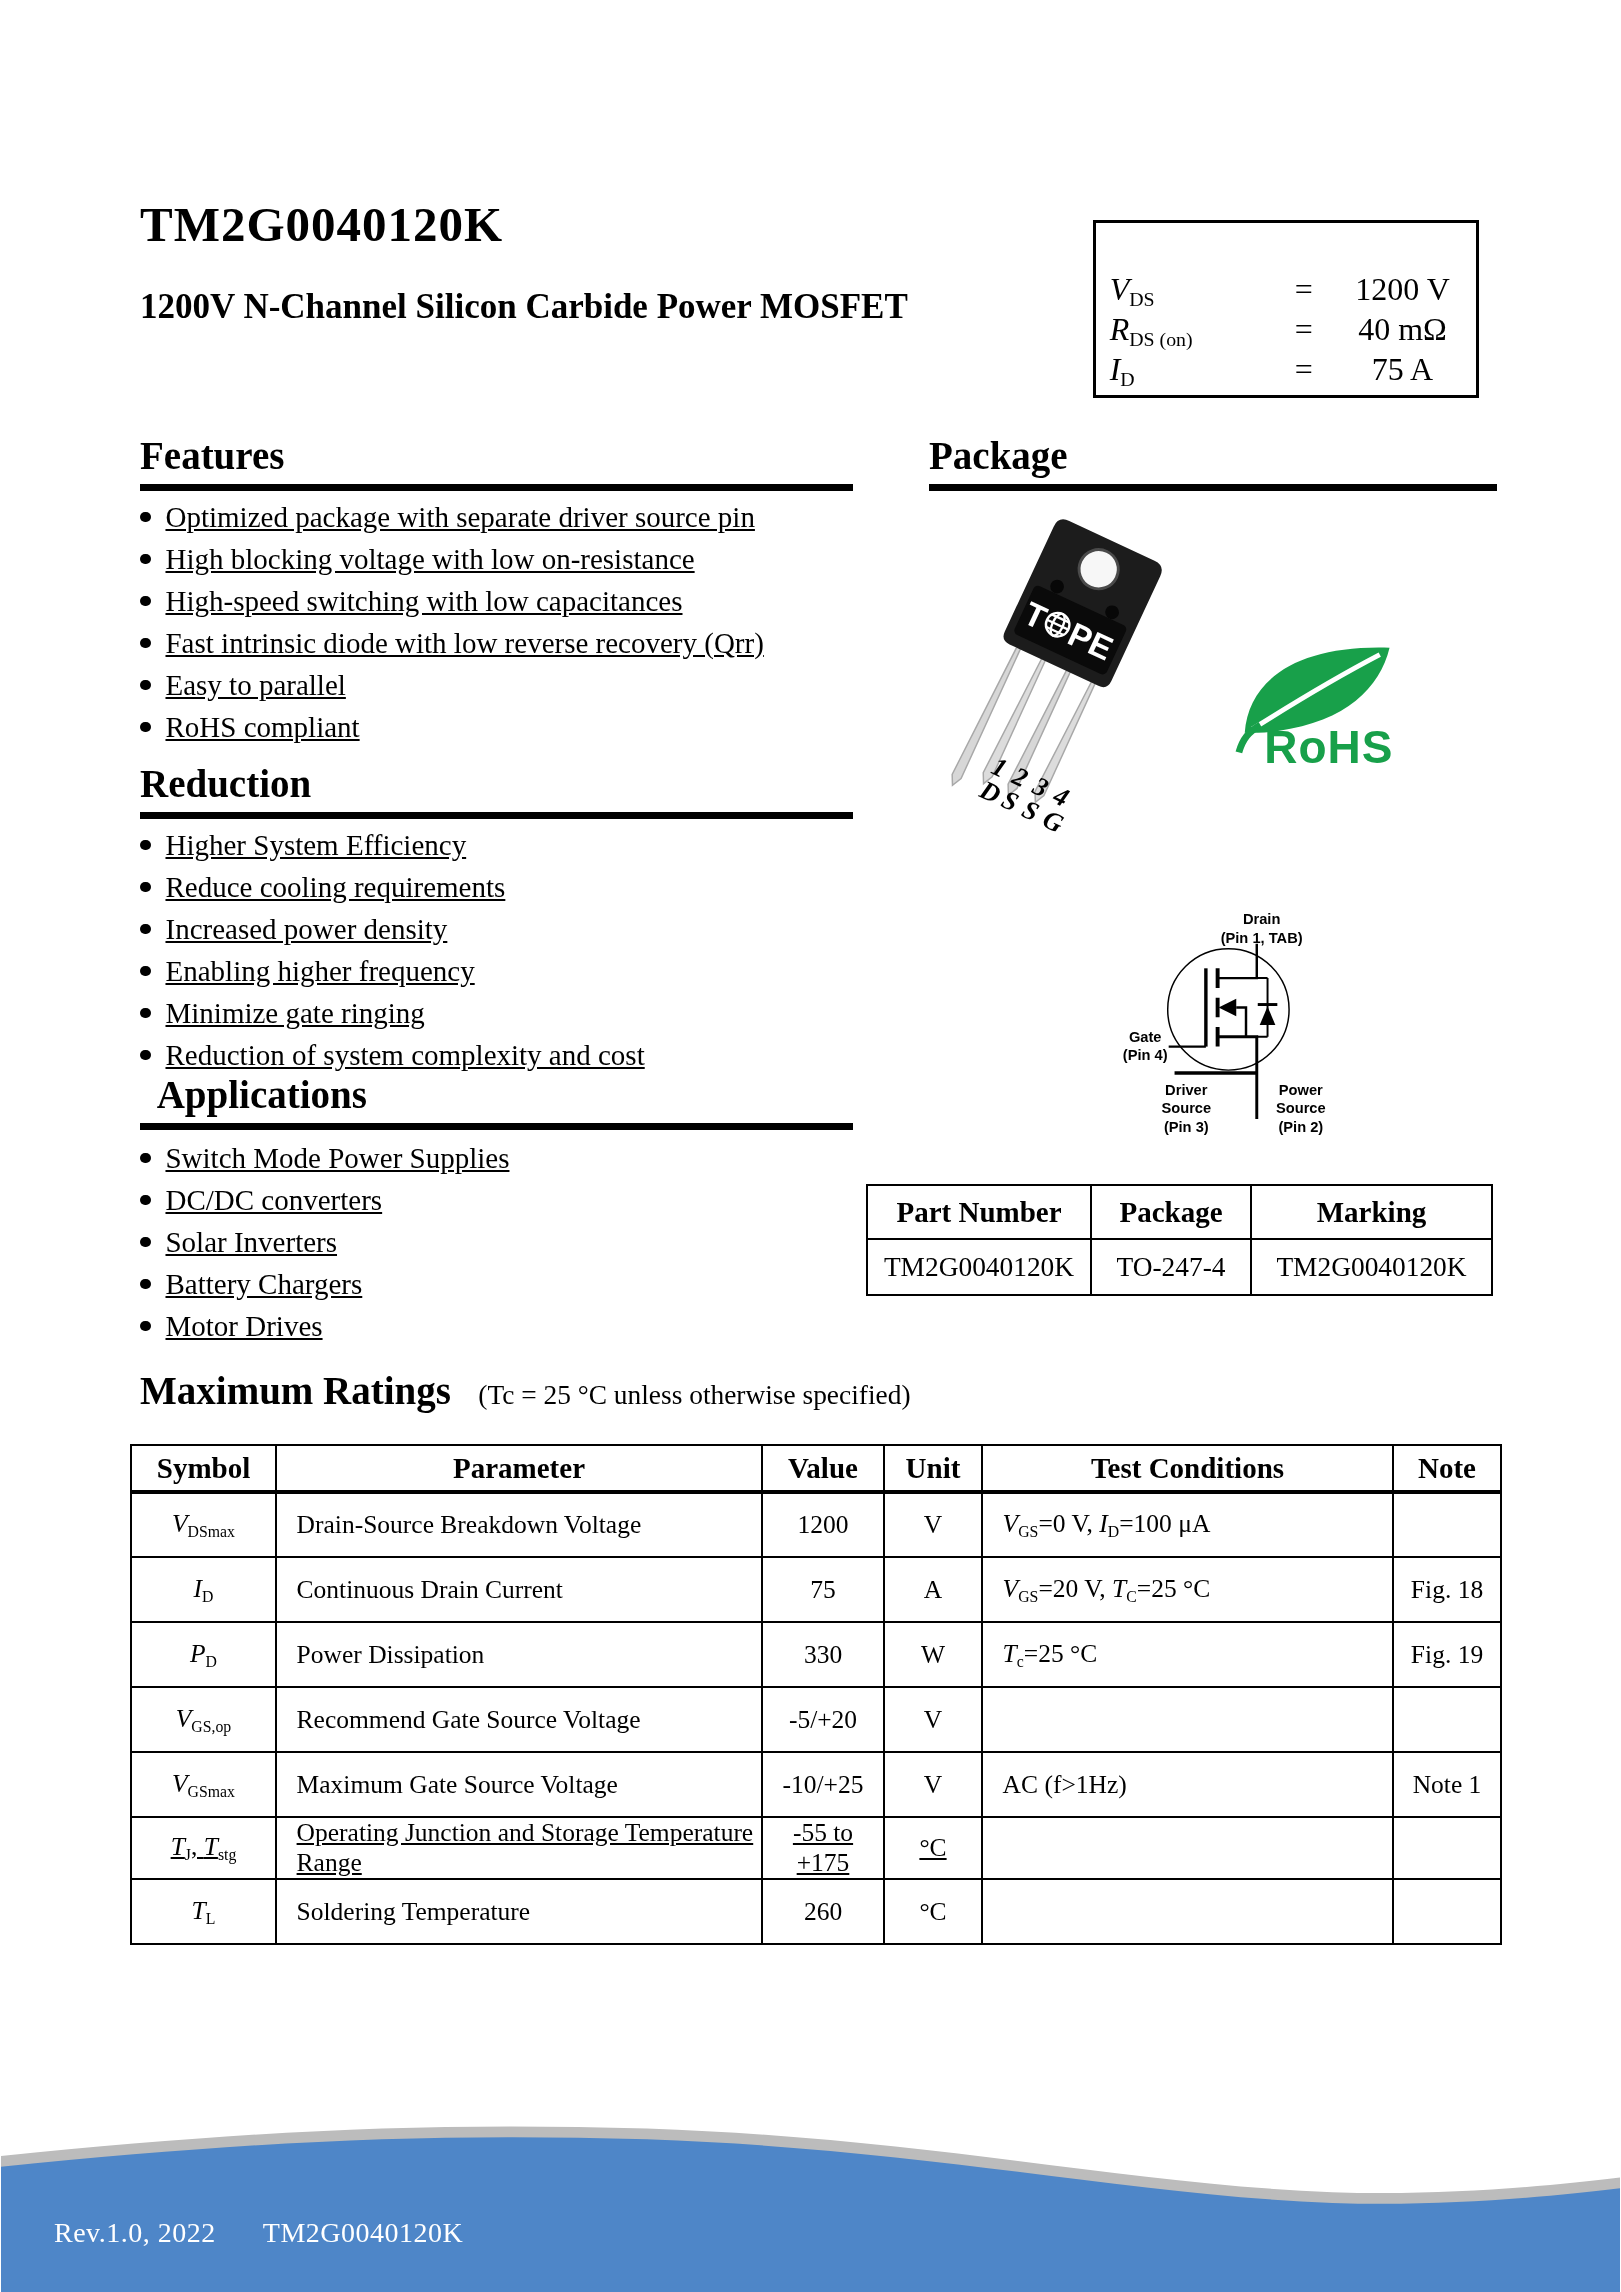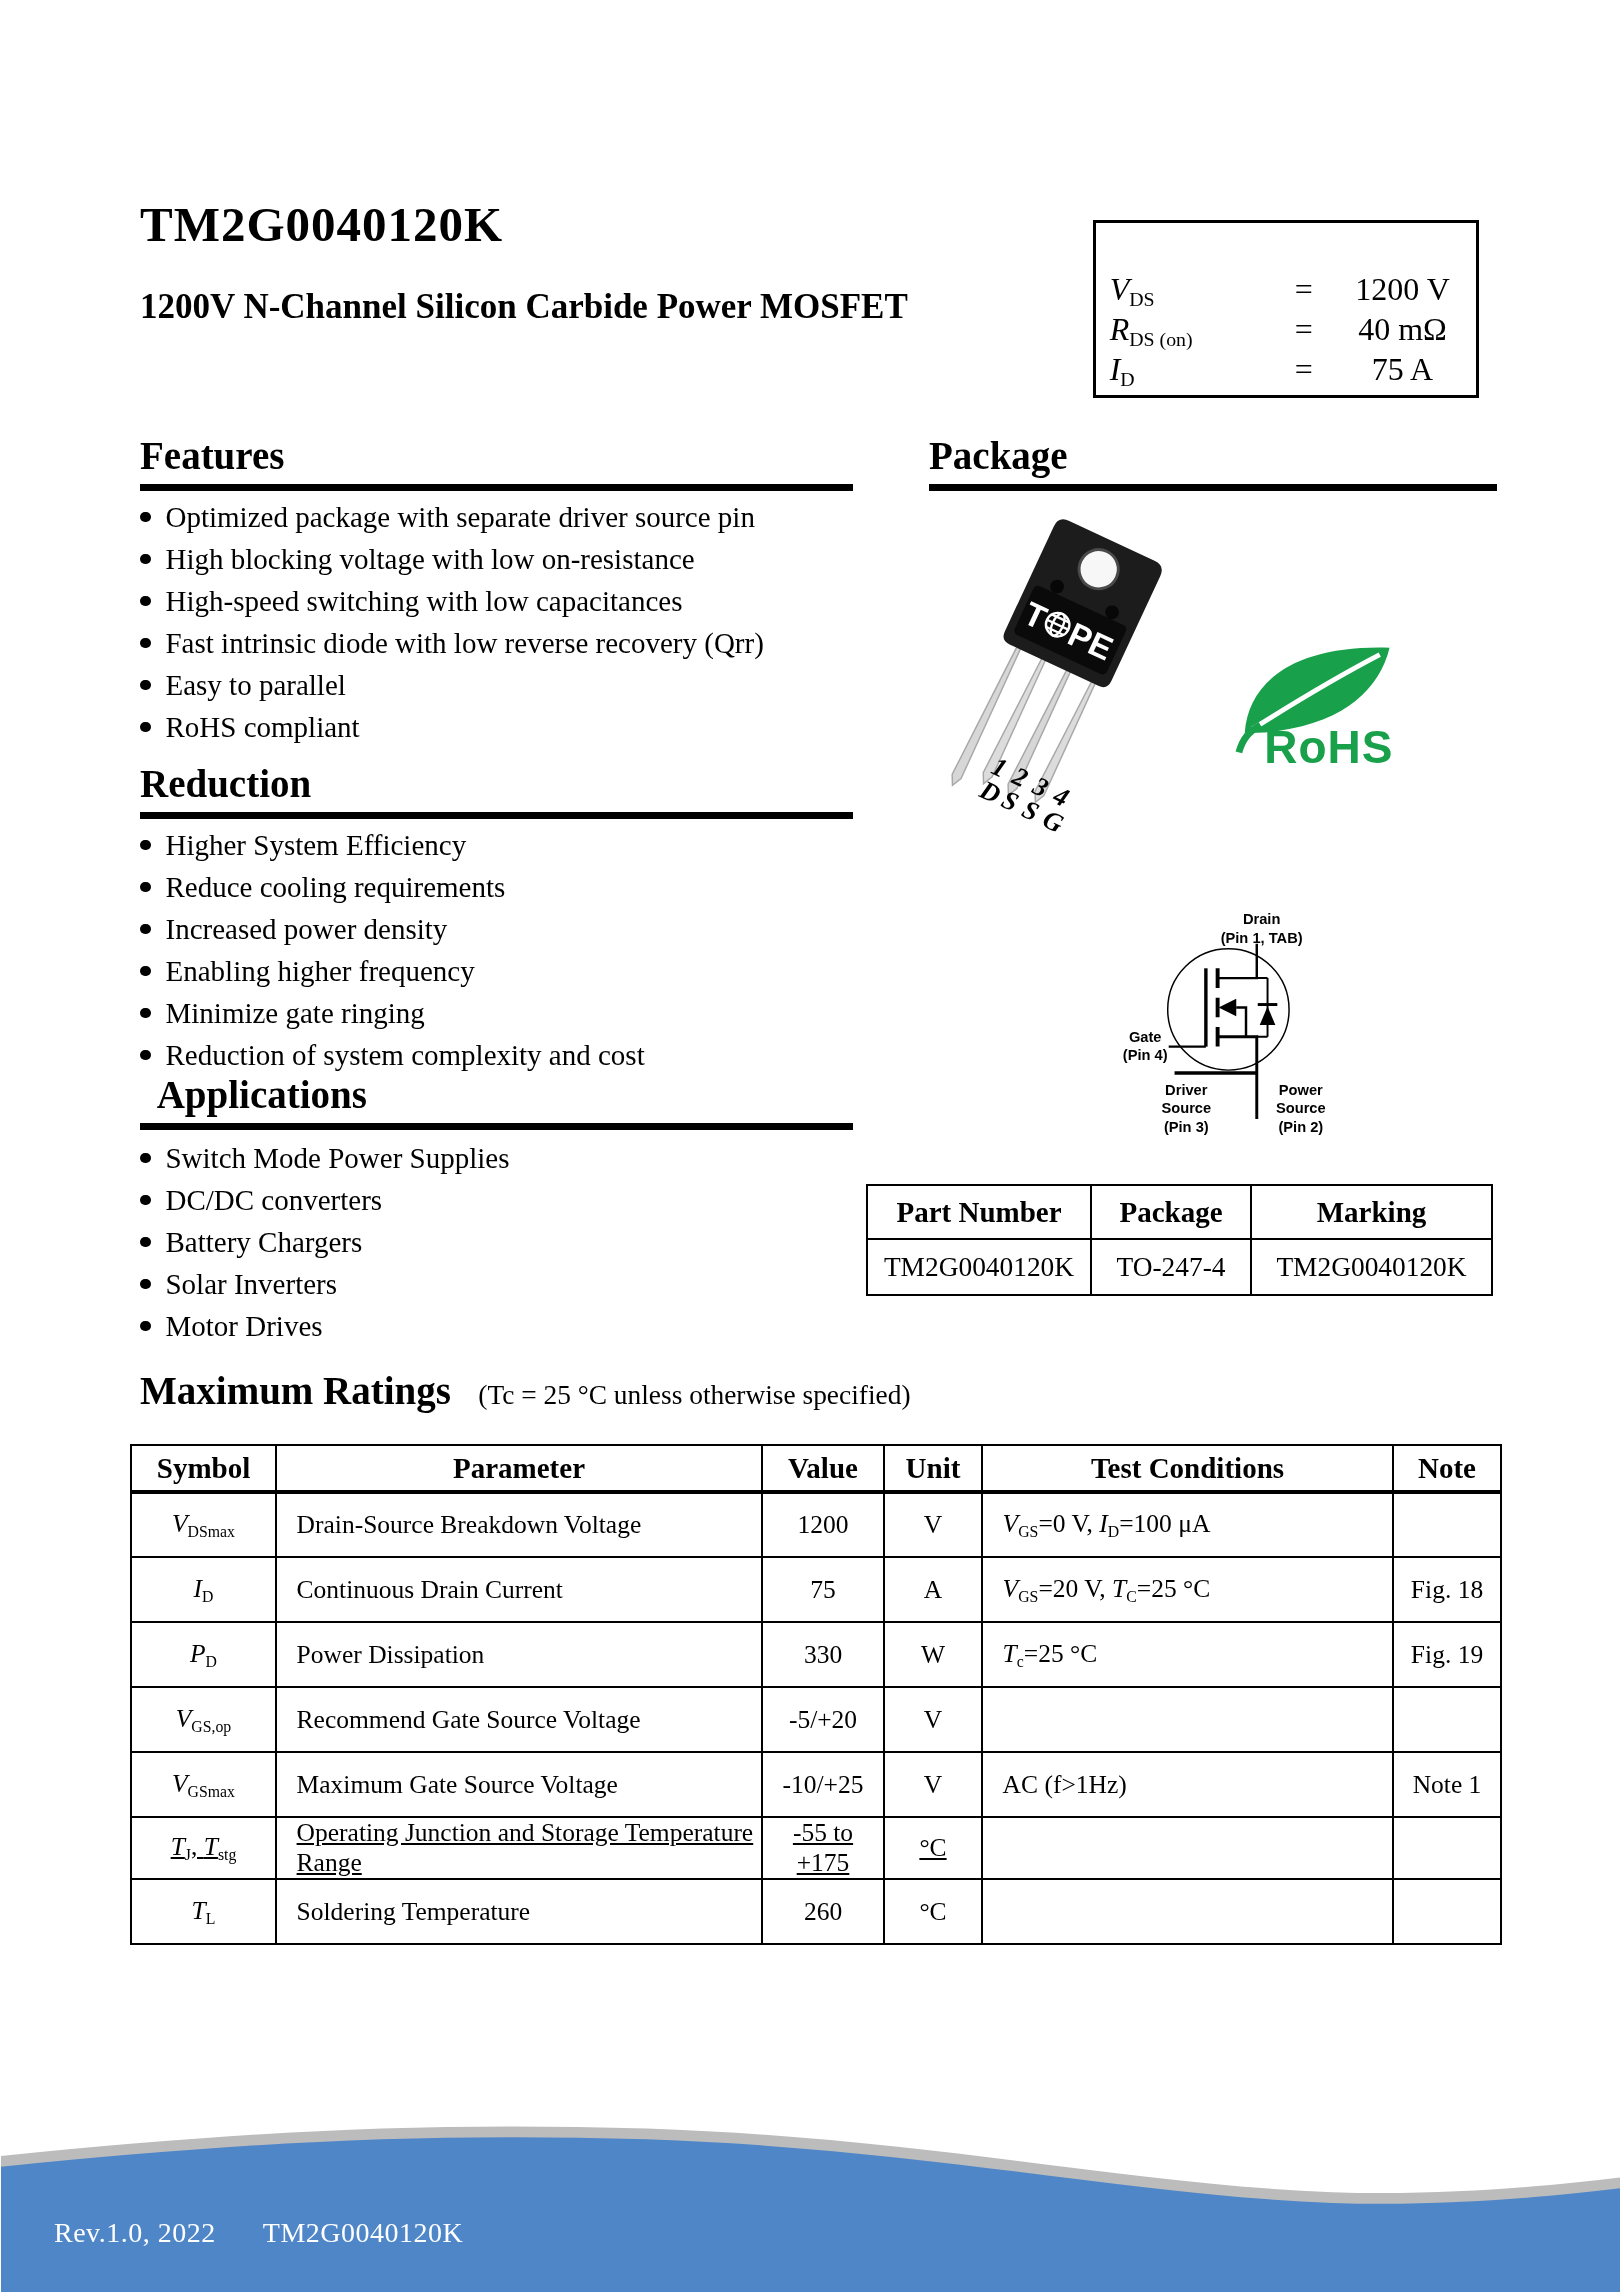--- a/index.html
+++ b/index.html
@@ -18,21 +18,21 @@
   .spec-eq{width:78px;text-align:center;}
   .spec-val{flex:1;text-align:center;}
 
   .seg-i{font-style:italic;}
   .seg-s{font-size:0.62em;vertical-align:-0.30em;}
 
   
   .section-heading-box{border-bottom:7.8px solid #000;box-sizing:border-box;}
   .section-heading{font-size:39px;font-weight:bold;line-height:1.1;padding-bottom:5.9px;display:inline-block;}
   .bullet-list{display:flex;flex-direction:column;}
-  .bullet-item{display:flex;align-items:center;height:42px;font-size:29px;}
+  .bullet-item{display:flex;align-items:center;height:42px;font-size:29px;text-decoration:underline;}
   .bullet-dot{width:10.8px;height:10.8px;border-radius:50%;background:#000;margin-right:14.7px;flex:none;}
 
   
   .part-table{border-collapse:collapse;border:2.9px solid #000;table-layout:fixed;width:625px;}
   .part-table th,.part-table td{border:2px solid #000;text-align:center;padding:4px;}
   .part-table th{font-size:29px;font-weight:bold;height:44px;}
   .part-table td{font-size:27.4px;height:46px;font-weight:normal;}
 
   
   .max-heading{font-size:39px;font-weight:bold;}
@@ -152,25 +152,25 @@
       <div class="bullet-item">
         <span class="bullet-dot"></span>
         <span>Switch Mode Power Supplies</span>
       </div>
       <div class="bullet-item">
         <span class="bullet-dot"></span>
         <span>DC/DC converters</span>
       </div>
       <div class="bullet-item">
         <span class="bullet-dot"></span>
+        <span>Solar Inverters</span>
+      </div>
+      <div class="bullet-item">
+        <span class="bullet-dot"></span>
         <span>Battery Chargers</span>
-      </div>
-      <div class="bullet-item">
-        <span class="bullet-dot"></span>
-        <span>Solar Inverters</span>
       </div>
       <div class="bullet-item">
         <span class="bullet-dot"></span>
         <span>Motor Drives</span>
       </div>
     </div>
 
   <div class="abs section-heading-box" style="left:929px;top:435px;width:568px;">
     <span class="section-heading">Package</span>
   </div>

